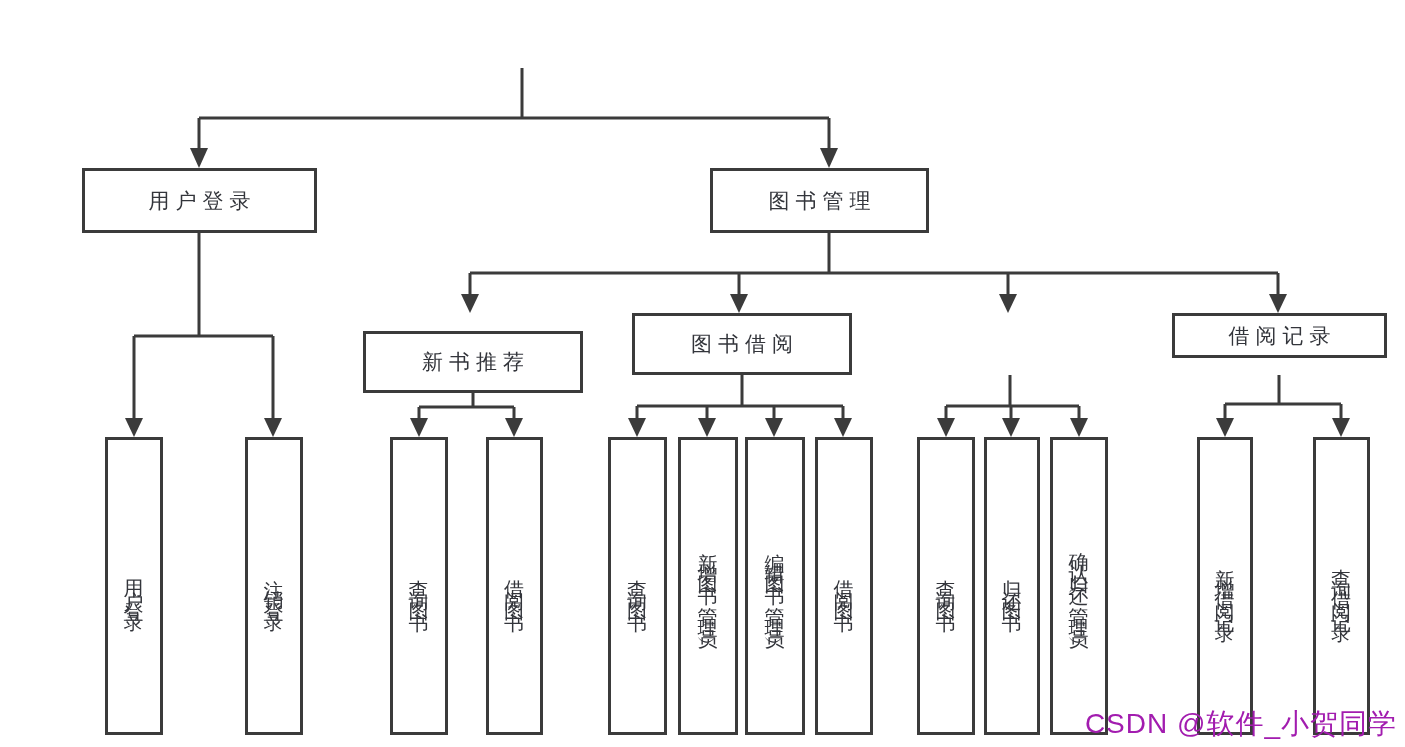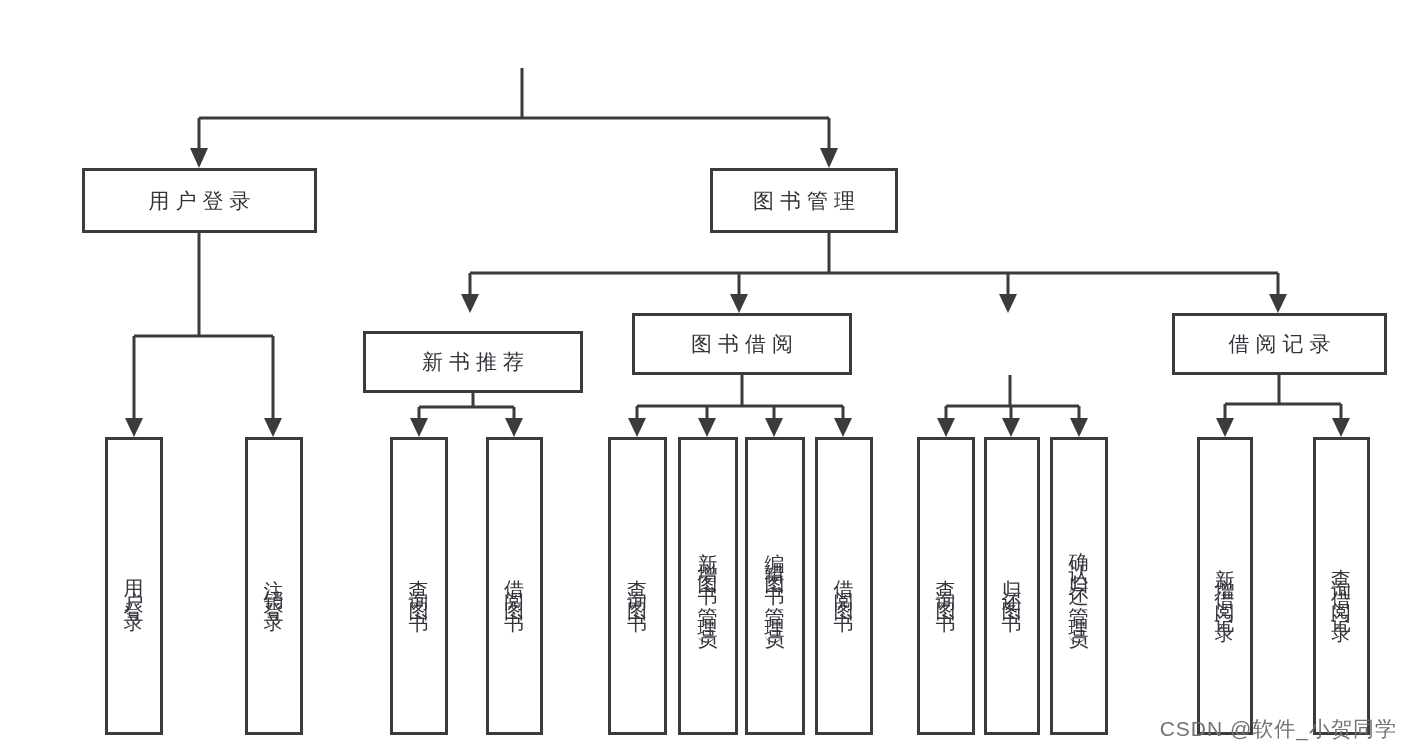--- a/index.html
+++ b/index.html
@@ -43,22 +43,22 @@
     font-size: 20px;
     writing-mode: vertical-rl;
     letter-spacing: 11px;
     line-height: 1;
   }
 
   .watermark {
     position: absolute;
     right: 8px;
     bottom: 4px;
-    font-size: 21px;
-    color: #737373;
+    font-size: 28px;
+    color: #a21caf;
     letter-spacing: 1px;
     white-space: nowrap;
     z-index: 5;
   }
 </style>
 </head>
 <body>
 
 <div class="canvas">
 
@@ -100,25 +100,25 @@
       <path d="M946,437 L937,418 H955 Z"></path>
       <path d="M1011,437 L1002,418 H1020 Z"></path>
       <path d="M1079,437 L1070,418 H1088 Z"></path>
       <path d="M1225,437 L1216,418 H1234 Z"></path>
       <path d="M1341,437 L1332,418 H1350 Z"></path>
     </g>
   </svg>
 
 
   <div class="node h" style="left:82px; top:168px; width:235px; height:65px;">用户登录</div>
-  <div class="node h" style="left:710px; top:168px; width:188px; height:65px;">图书管理</div>
+  <div class="node h" style="left:710px; top:168px; width:219px; height:65px;">图书管理</div>
 
   <div class="node h" style="left:363px; top:331px; width:220px; height:62px;">新书推荐</div>
   <div class="node h" style="left:632px; top:313px; width:220px; height:62px;">图书借阅</div>
-  <div class="node h" style="left:1172px; top:313px; width:215px; height:62px;">借阅记录</div>
+  <div class="node h" style="left:1172px; top:313px; width:215px; height:45px;">借阅记录</div>
 
   <div class="node v" style="left:105px; top:437px; width:58px; height:298px;">用户登录</div>
   <div class="node v" style="left:245px; top:437px; width:58px; height:298px;">注销登录</div>
 
   <div class="node v" style="left:390px; top:437px; width:58px; height:298px;">查询图书</div>
   <div class="node v" style="left:486px; top:437px; width:57px; height:298px;">借阅图书</div>
 
   <div class="node v" style="left:608px; top:437px; width:59px; height:298px;">查询图书</div>
   <div class="node v" style="left:678px; top:437px; width:60px; height:298px;">新增图书（管理员）</div>
   <div class="node v" style="left:745px; top:437px; width:60px; height:298px;">编辑图书（管理员）</div>

